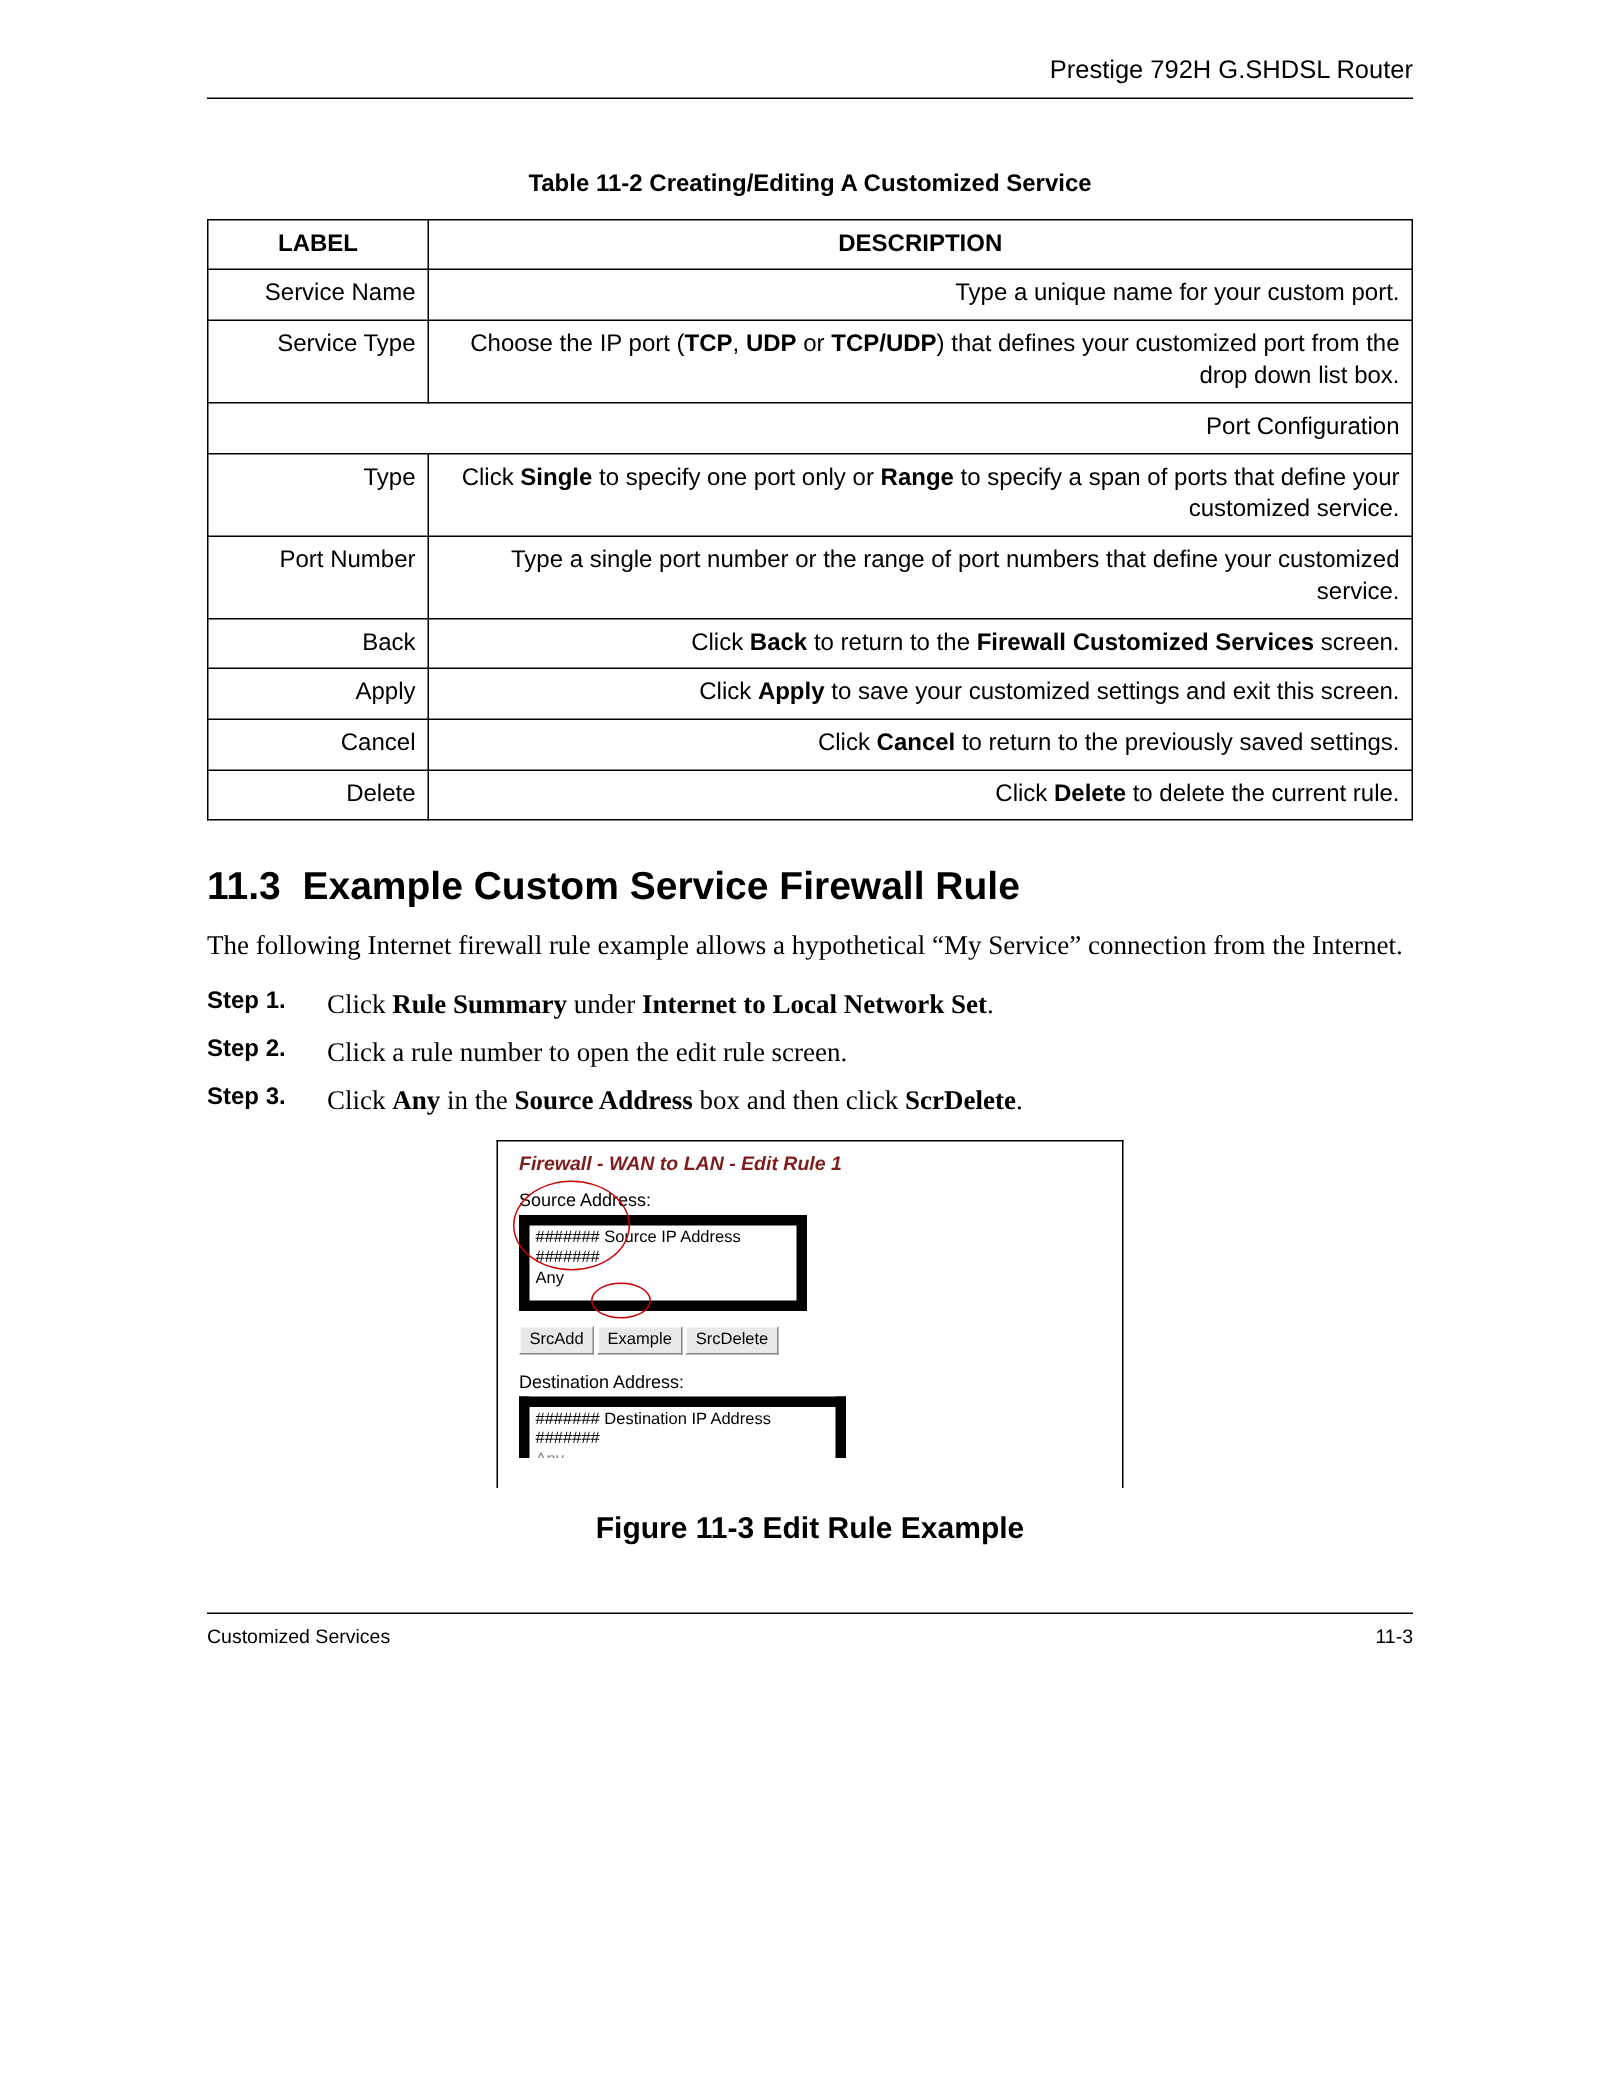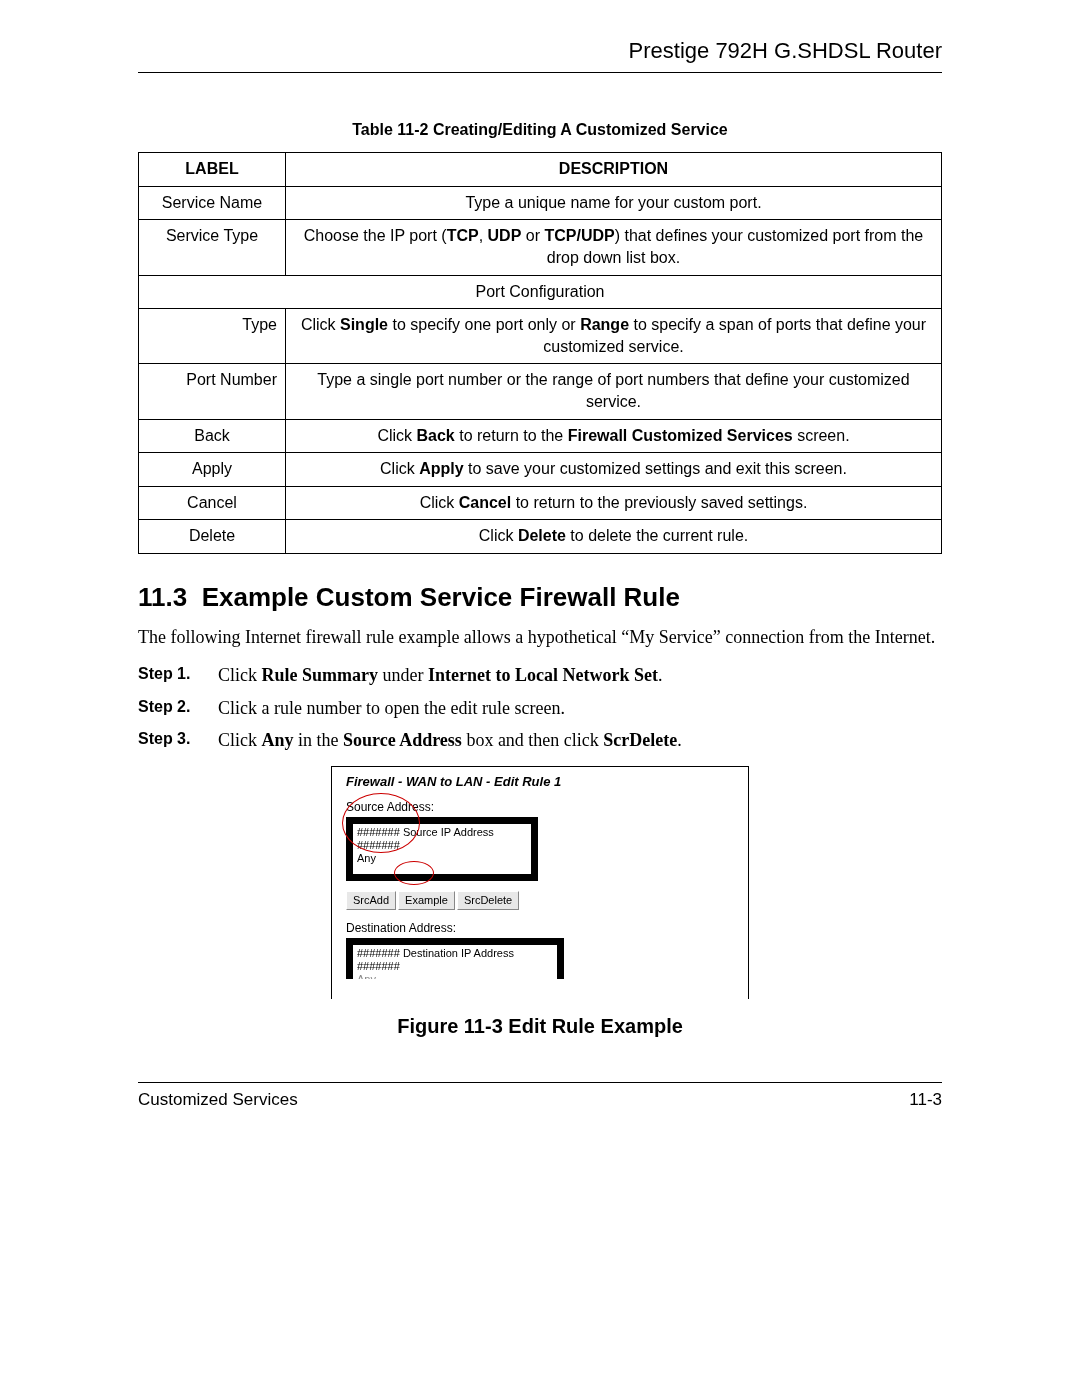--- a/index.html
+++ b/index.html
@@ -12,21 +12,21 @@
     width: 1080px;
     height: 1397px;
     position: relative;
     box-sizing: border-box;
     padding: 36px 138px 0 138px;
     font-size: 17px;
     line-height: 1.35;
   }
   .header-line {
     font-family: Arial, Helvetica, sans-serif;
-    font-size: 22px;
+    font-size: 17px;
     text-align: right;
     padding-bottom: 6px;
     border-bottom: 1px solid #000;
   }
   .table-caption {
     font-family: Arial, Helvetica, sans-serif;
     font-weight: bold;
     font-size: 16px;
     text-align: center;
     margin-top: 46px;
@@ -35,21 +35,21 @@
   table.spec {
     width: 100%;
     border-collapse: collapse;
     font-family: Arial, Helvetica, sans-serif;
     font-size: 16px;
   }
   table.spec th, table.spec td {
     border: 1px solid #000;
     padding: 5px 8px 6px 8px;
     vertical-align: top;
-    text-align: center;
+    text-align: right;
   }
   table.spec th {
     text-align: center;
     font-weight: bold;
   }
   table.spec td.label { width: 130px; }
   table.spec td.indent { padding-left: 8px; text-align: right; padding-right:8px;}
   .section-h {
     font-family: Arial, Helvetica, sans-serif;
     font-weight: bold;
@@ -85,21 +85,21 @@
   .fig-box {
     border: 1px solid #000;
     border-bottom: none;
     font-family: Arial, Helvetica, sans-serif;
     font-size: 12px;
     background: #fff;
     padding: 6px 8px 10px 14px;
     position: relative;
   }
   .fig-title {
-    color: #000000;
+    color: #7f1d1d;
     font-style: italic;
     font-weight: bold;
     font-size: 13px;
     margin-bottom: 8px;
   }
   .sub-label { font-size: 12px; margin-bottom: 2px; }
   .listbox {
     border: 7px solid #000000;
     width: 170px;
     height: 46px;
@@ -129,21 +129,21 @@
     font-weight: bold;
     font-size: 20px;
     text-align: center;
     margin-top: 14px;
   }
   .footer-flow {
     margin-top: 42px;
     border-top: 1px solid #000;
     padding-top: 6px;
     font-family: Arial, Helvetica, sans-serif;
-    font-size: 17px;
+    font-size: 13px;
     display:flex;
     justify-content: space-between;
   }
   b.sans { font-family: Arial, Helvetica, sans-serif; font-weight:bold;}
 </style>
 </head>
 <body>
 
 <div class="page">
 

